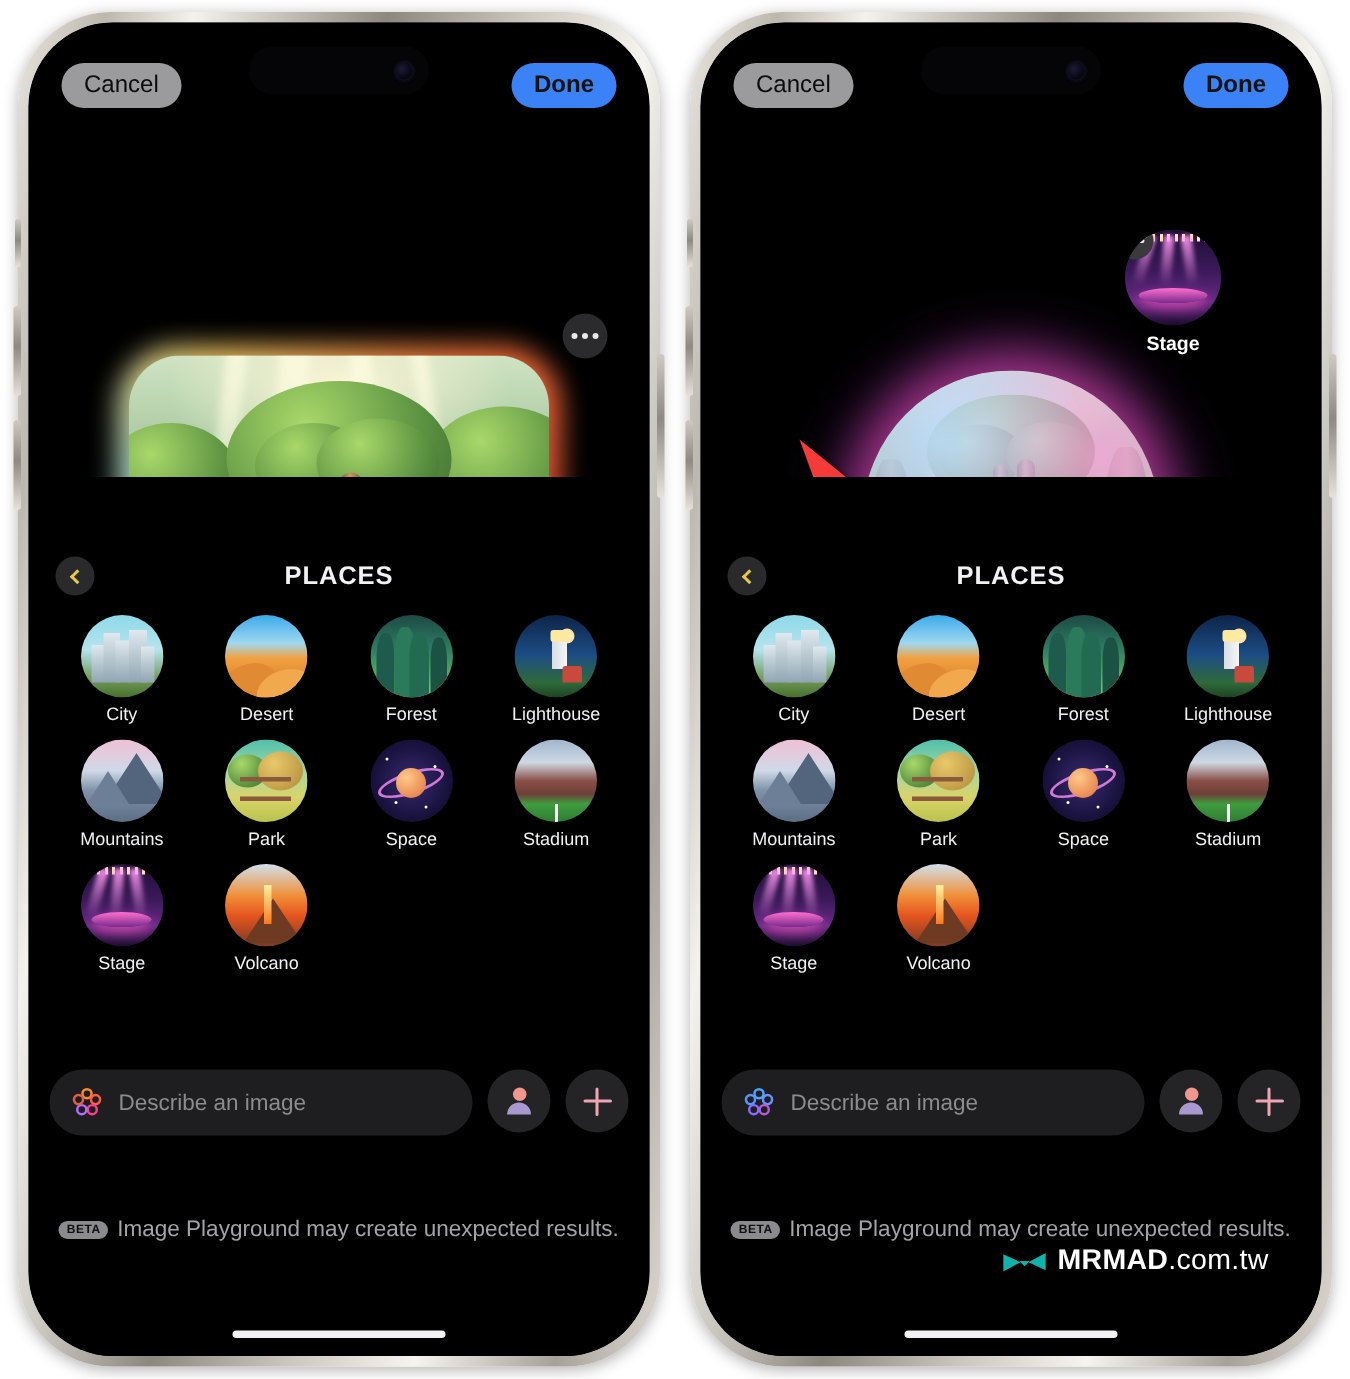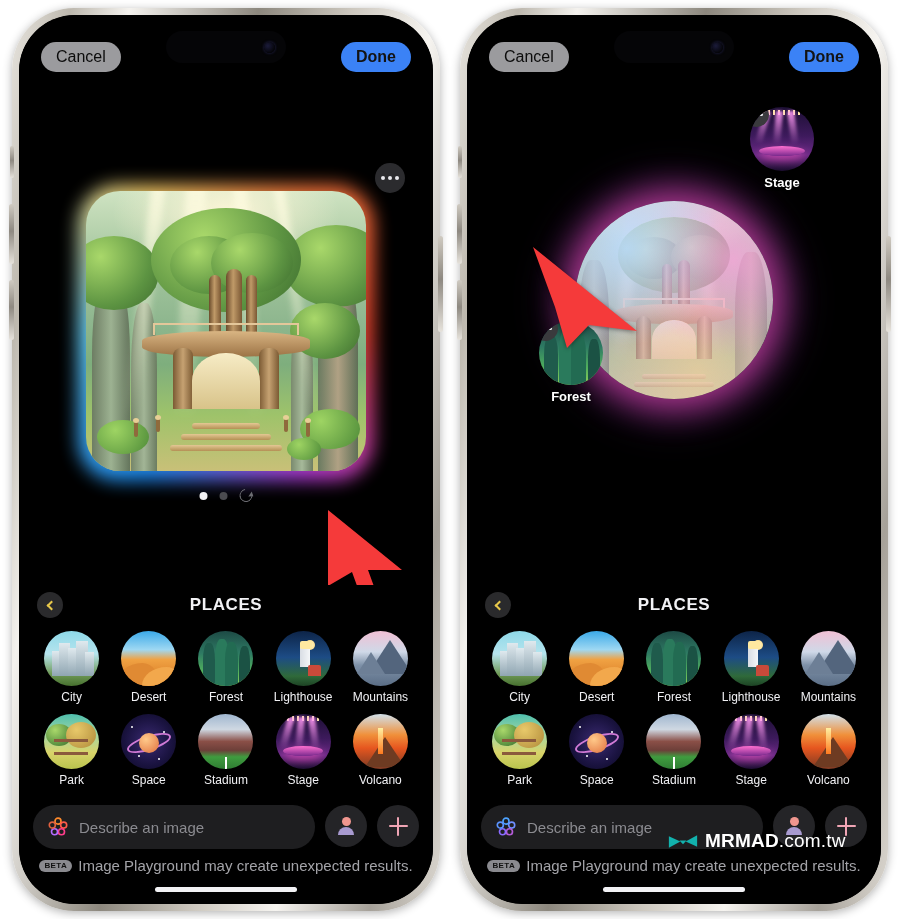--- a/index.html
+++ b/index.html
@@ -41,20 +41,21 @@
     position: relative;
   }
   .screen {
     position: absolute;
     inset: 0;
     border-radius: 56px;
     background: #000;
     overflow: hidden;
     display: flex;
     flex-direction: column;
+    gap: 46px;
   }
 
   
   .btn-side {
     position: absolute;
     background: linear-gradient(180deg,#cfcac1,#8e8981 45%,#e6e2db);
     border-radius: 3px;
     z-index: 6;
   }
   .btn-silent { left: -2px; top: 138px; width: 4px; height: 32px; }
@@ -284,21 +285,21 @@
     transform: rotate(45deg);
     margin-left: 3px;
   }
   .picker-title {
     position: absolute; left: 50%; transform: translateX(-50%);
     font-size: 17px; font-weight: 700; letter-spacing: .6px;
     color: #f2f2f5;
   }
   .grid {
     display: grid;
-    grid-template-columns: repeat(5, 1fr);
+    grid-template-columns: repeat(4, 1fr);
     row-gap: 10px;
     padding: 6px 4px 8px;
   }
   .cat { text-align: center; cursor: pointer; }
   .cat-thumb {
     width: 55px; height: 55px; border-radius: 50%;
     margin: 0 auto; overflow: hidden; position: relative;
   }
   .cat-label {
     margin-top: 4px; font-size: 12px; color: #f1f1f4;

